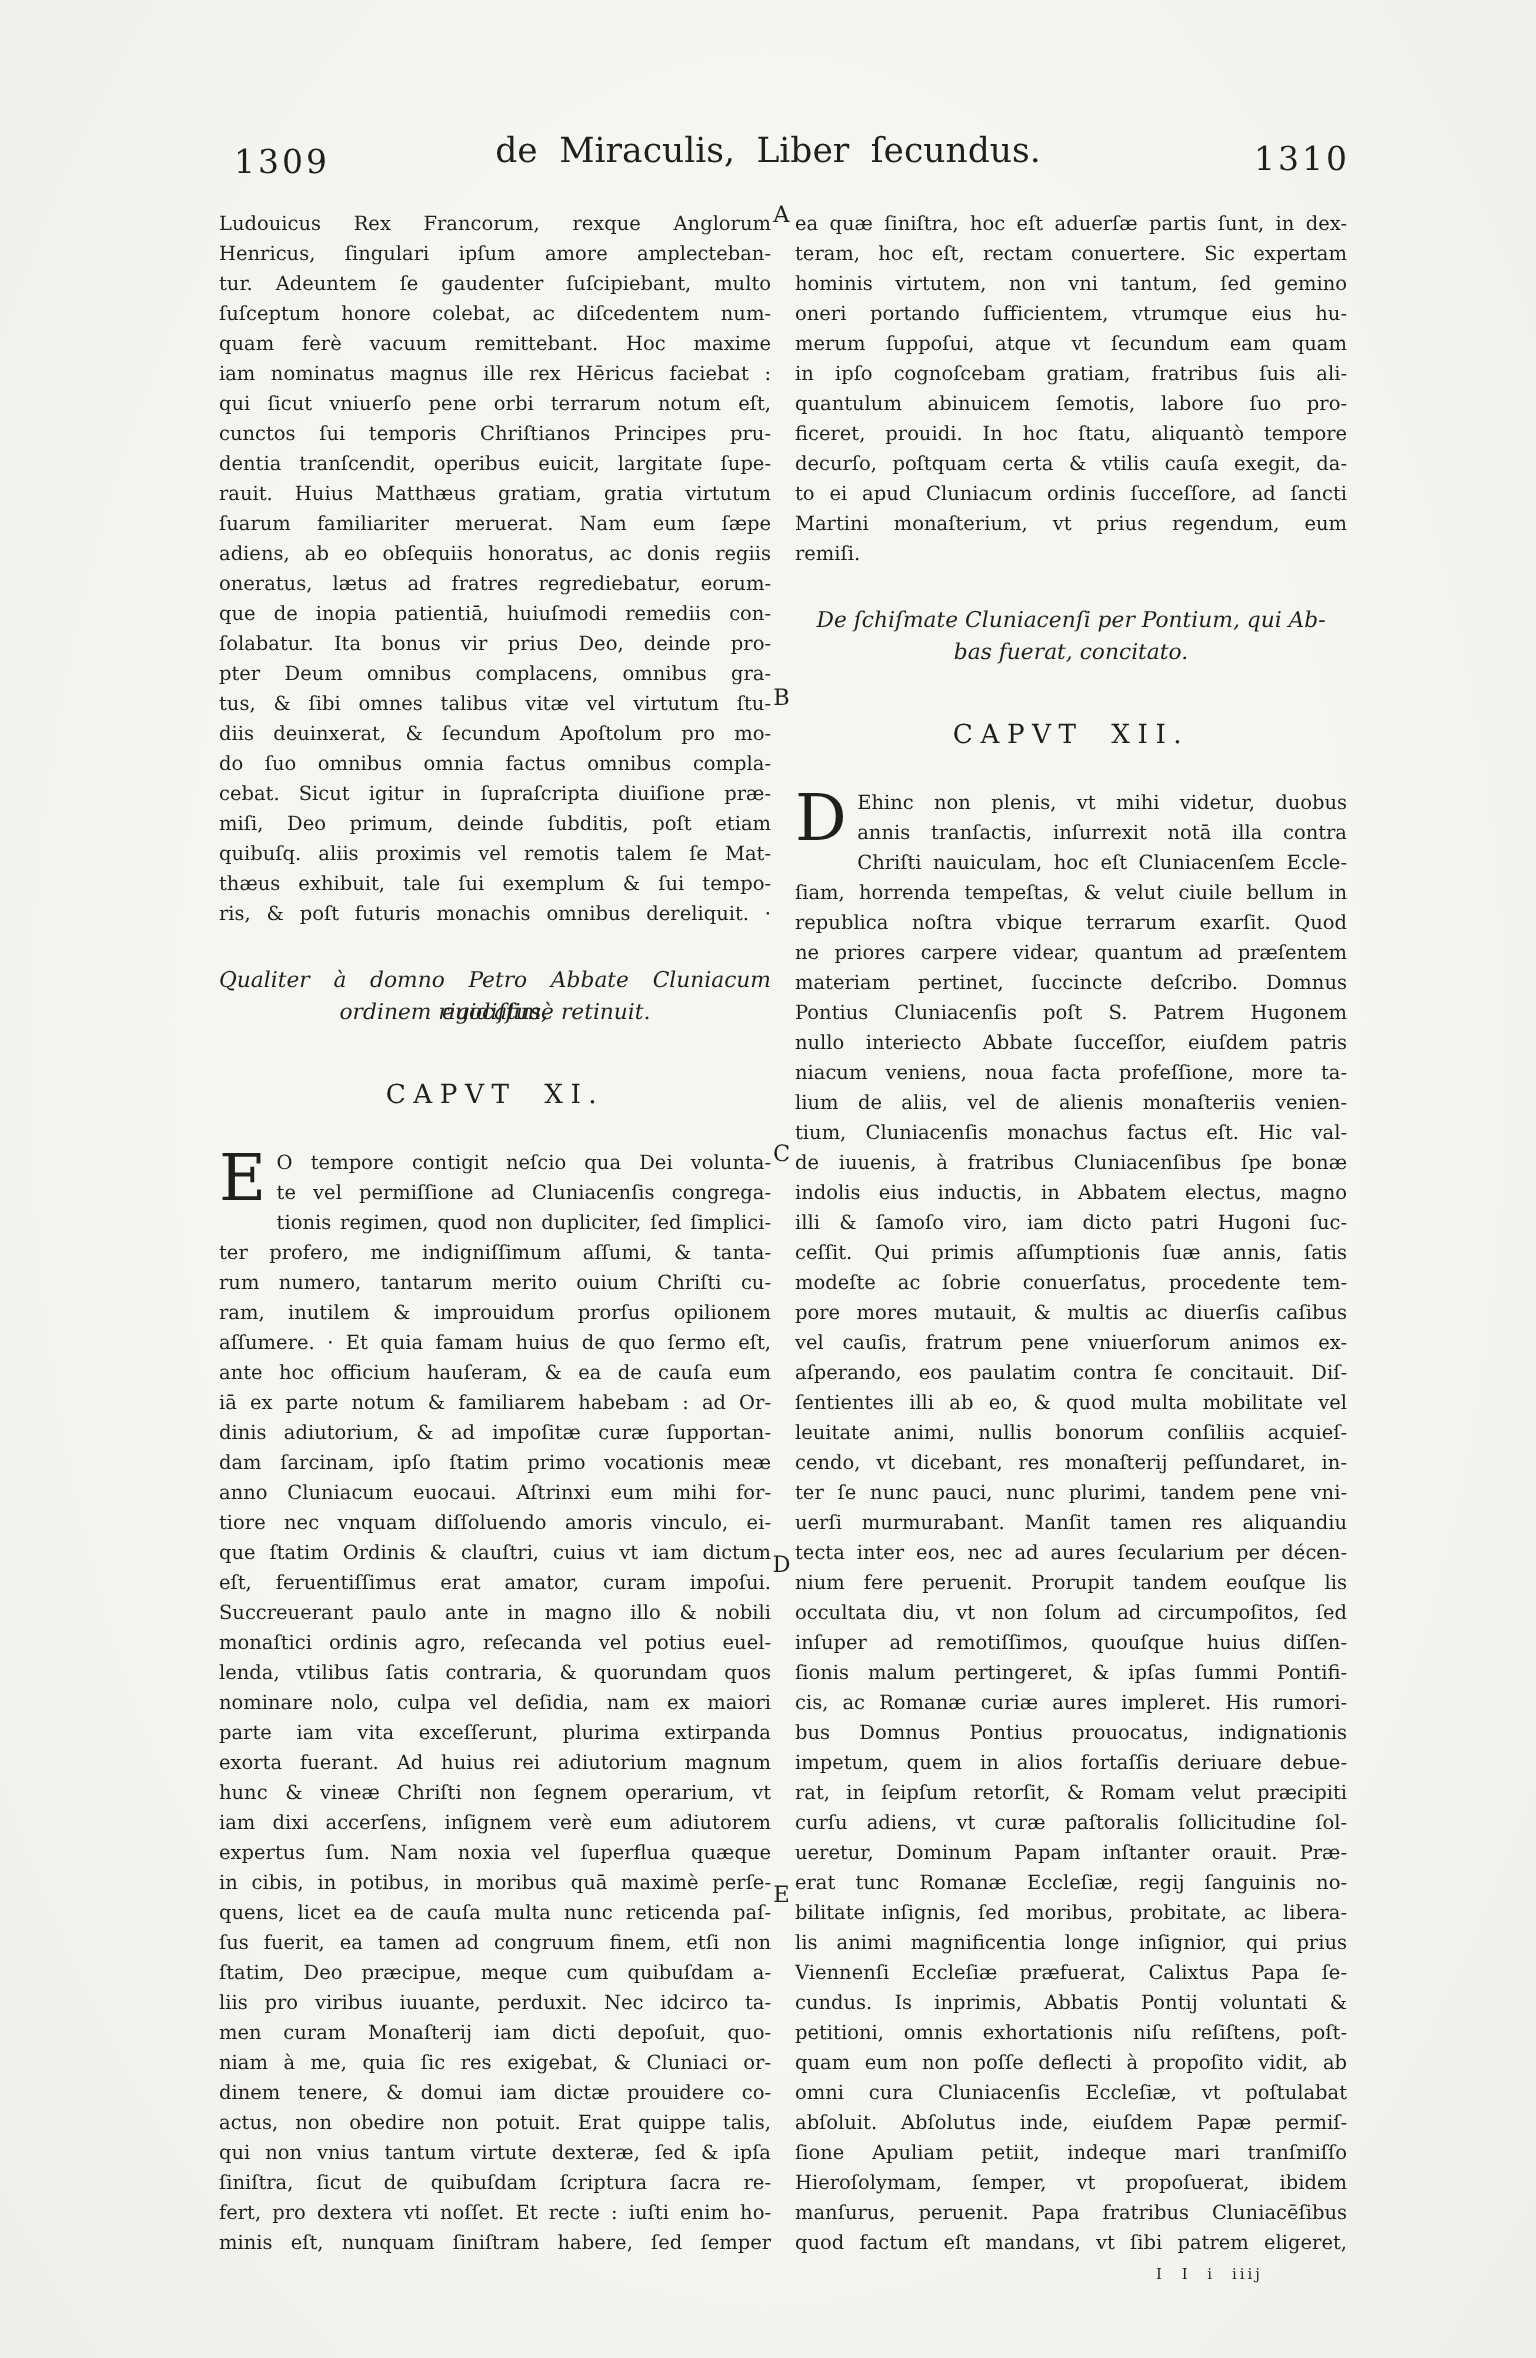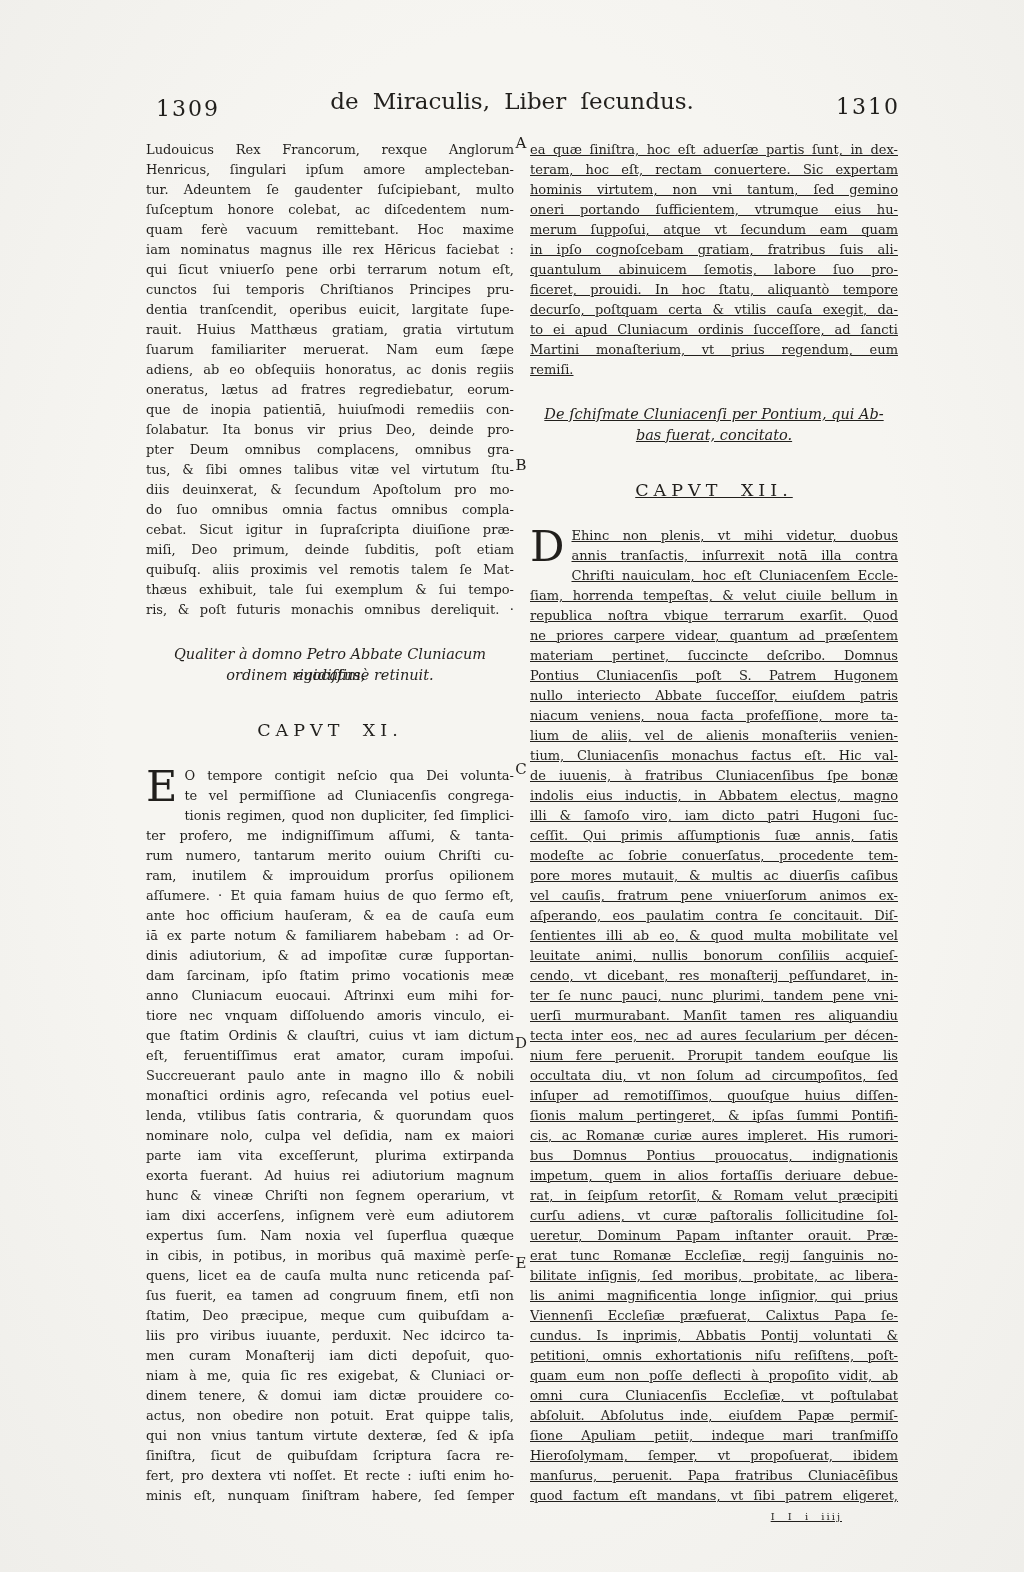--- a/index.html
+++ b/index.html
@@ -12,30 +12,30 @@
   
   .header { position:absolute; top:88px; left:0; width:1024px; height:34px; }
   .pagenum { position:absolute; font-size:22px; letter-spacing:2px; }
   .pagenum.left { left:156px; top:8px; }
   .pagenum.right { left:836px; top:6px; }
   .run-title { position:absolute; left:0; width:1024px; text-align:center; top:0;
     font-size:23px; word-spacing:7px; }
   
   .col { position:absolute; top:140px; width:368px; }
   .col.left { left:146px; }
-  .col.right { left:530px;text-decoration:underline; }
+  .col.right { left:530px; }
   .block { margin:0; }
   .line {
     font-size:13px; height:20px; line-height:20px;
     text-align:justify; text-align-last:justify; overflow:hidden;
   }
   .line.no-just { text-align:left; text-align-last:left; }
   .section-heading { margin-top:24px; font-style:italic; }
   .section-heading .line {
-    text-align:center; text-align-last:center;
+    text-align-last:center;
     font-size:14.5px; height:21px; line-height:21px; overflow:visible;
   }
   .chapter-heading {
     margin-top:32px; height:24px; line-height:24px;
     text-align:center; font-size:17.5px; letter-spacing:5px; word-spacing:8px;
   }
   .body.after-chapter { margin-top:24px; }
   .dropcap {
     float:left; font-size:43px; line-height:38px; height:40px;
     padding:1px 7px 0 0;

